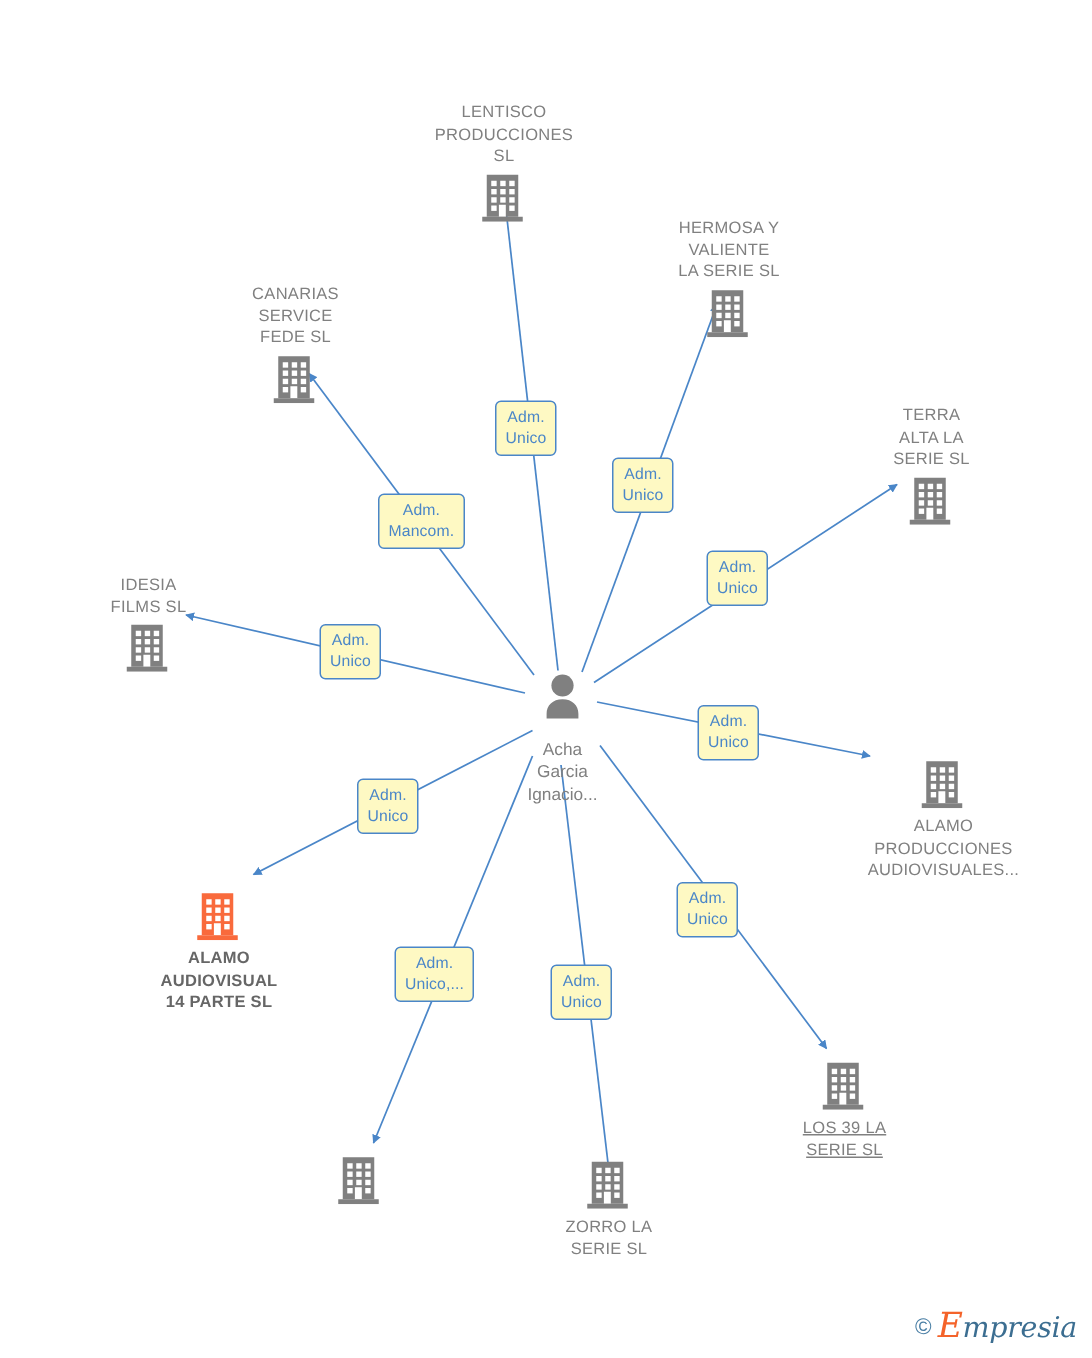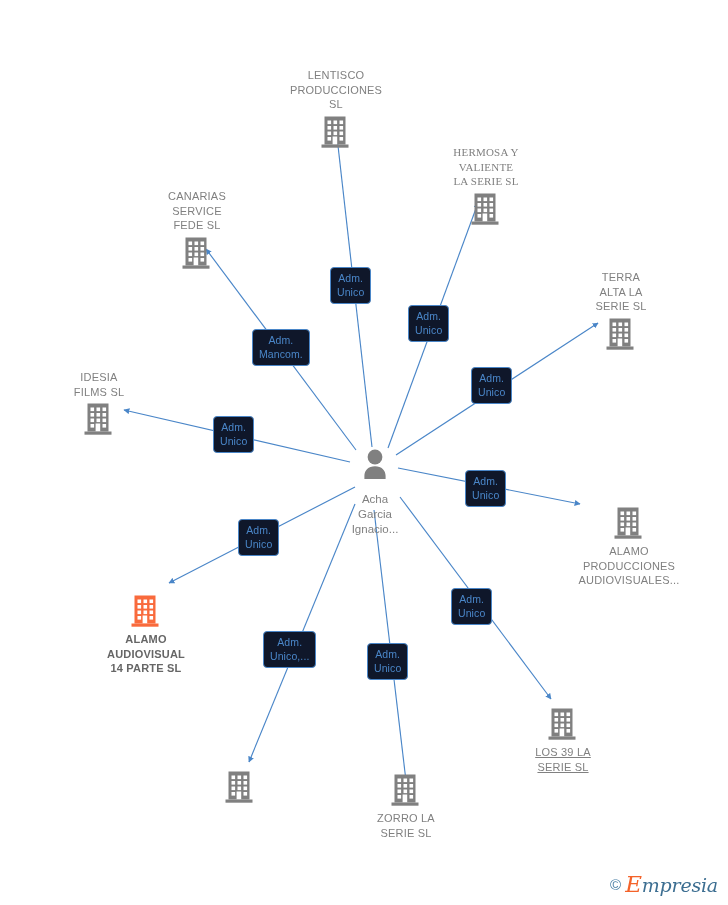--- a/index.html
+++ b/index.html
@@ -50,21 +50,21 @@
     line-height:15px;
   }
   #center-node .cap{display:block;margin-top:8px;white-space:pre-line;}
 
   
   .elabel{
     position:absolute;
     box-sizing:border-box;
     border:1px solid #4a86c8;
     border-radius:4px;
-    background:#0f172a;
+    background:#fef9c3;
     color:#4a86c8;
     font-size:10.5px;
     line-height:14px;
     padding:3px 6px 4px 6px;
     text-align:center;
     white-space:pre-line;
     letter-spacing:.1px;
   }
 
   
@@ -132,21 +132,21 @@
             <rect x="18.5" y="11" width="3.6" height="3.6" fill="#ffffff"></rect>
             <rect x="6.5" y="16.5" width="3.6" height="3.6" fill="#ffffff"></rect>
             <rect x="12.5" y="16.5" width="3.6" height="3.6" fill="#ffffff"></rect>
             <rect x="18.5" y="16.5" width="3.6" height="3.6" fill="#ffffff"></rect>
             <rect x="6.5" y="22" width="3.6" height="3.6" fill="#ffffff"></rect>
             <rect x="18.5" y="22" width="3.6" height="3.6" fill="#ffffff"></rect>
     <rect x="11.6" y="21.5" width="4.6" height="8" fill="#ffffff"></rect>
     <rect x="0.5" y="29.5" width="27" height="3.2" fill="#808080"></rect>
   </svg></span>
       </div>
-      <div class="node above" style="left: 486px; top: 117px; font-family: Liberation Serif, serif;">
+      <div class="node above" style="left: 486px; top: 117px;">
         <span class="cap">HERMOSA Y<br>VALIENTE<br>LA SERIE  SL</span>
         <span class="glyph"><svg width="31" height="34" viewBox="0 0 31 34" xmlns="http://www.w3.org/2000/svg">
     <rect x="3.5" y="1.5" width="21" height="28" fill="#808080"></rect>
     <rect x="6.5" y="5.5" width="3.6" height="3.6" fill="#ffffff"></rect>
             <rect x="12.5" y="5.5" width="3.6" height="3.6" fill="#ffffff"></rect>
             <rect x="18.5" y="5.5" width="3.6" height="3.6" fill="#ffffff"></rect>
             <rect x="6.5" y="11" width="3.6" height="3.6" fill="#ffffff"></rect>
             <rect x="12.5" y="11" width="3.6" height="3.6" fill="#ffffff"></rect>
             <rect x="18.5" y="11" width="3.6" height="3.6" fill="#ffffff"></rect>
             <rect x="6.5" y="16.5" width="3.6" height="3.6" fill="#ffffff"></rect>
@@ -189,21 +189,21 @@
             <rect x="18.5" y="11" width="3.6" height="3.6" fill="#ffffff"></rect>
             <rect x="6.5" y="16.5" width="3.6" height="3.6" fill="#ffffff"></rect>
             <rect x="12.5" y="16.5" width="3.6" height="3.6" fill="#ffffff"></rect>
             <rect x="18.5" y="16.5" width="3.6" height="3.6" fill="#ffffff"></rect>
             <rect x="6.5" y="22" width="3.6" height="3.6" fill="#ffffff"></rect>
             <rect x="18.5" y="22" width="3.6" height="3.6" fill="#ffffff"></rect>
     <rect x="11.6" y="21.5" width="4.6" height="8" fill="#ffffff"></rect>
     <rect x="0.5" y="29.5" width="27" height="3.2" fill="#808080"></rect>
   </svg></span>
       </div>
-      <div class="node above" style="left: 99px; top: 342px;">
+      <div class="node above" style="left: 99px; top: 355px;">
         <span class="cap">IDESIA<br>FILMS  SL</span>
         <span class="glyph"><svg width="31" height="34" viewBox="0 0 31 34" xmlns="http://www.w3.org/2000/svg">
     <rect x="3.5" y="1.5" width="21" height="28" fill="#808080"></rect>
     <rect x="6.5" y="5.5" width="3.6" height="3.6" fill="#ffffff"></rect>
             <rect x="12.5" y="5.5" width="3.6" height="3.6" fill="#ffffff"></rect>
             <rect x="18.5" y="5.5" width="3.6" height="3.6" fill="#ffffff"></rect>
             <rect x="6.5" y="11" width="3.6" height="3.6" fill="#ffffff"></rect>
             <rect x="12.5" y="11" width="3.6" height="3.6" fill="#ffffff"></rect>
             <rect x="18.5" y="11" width="3.6" height="3.6" fill="#ffffff"></rect>
             <rect x="6.5" y="16.5" width="3.6" height="3.6" fill="#ffffff"></rect>

